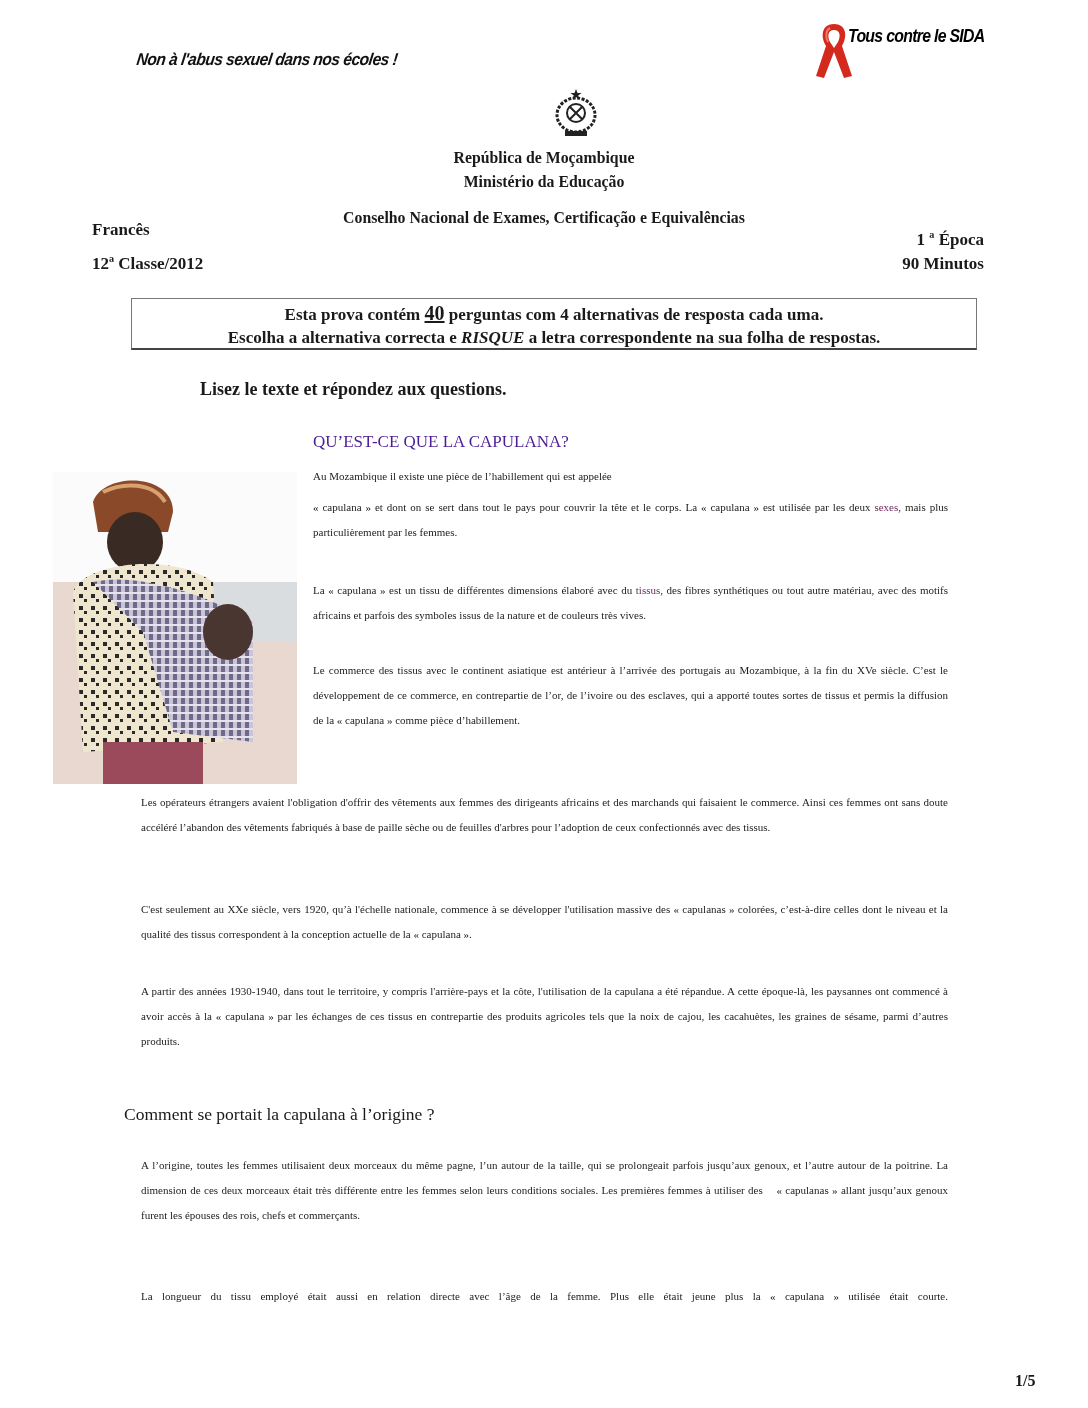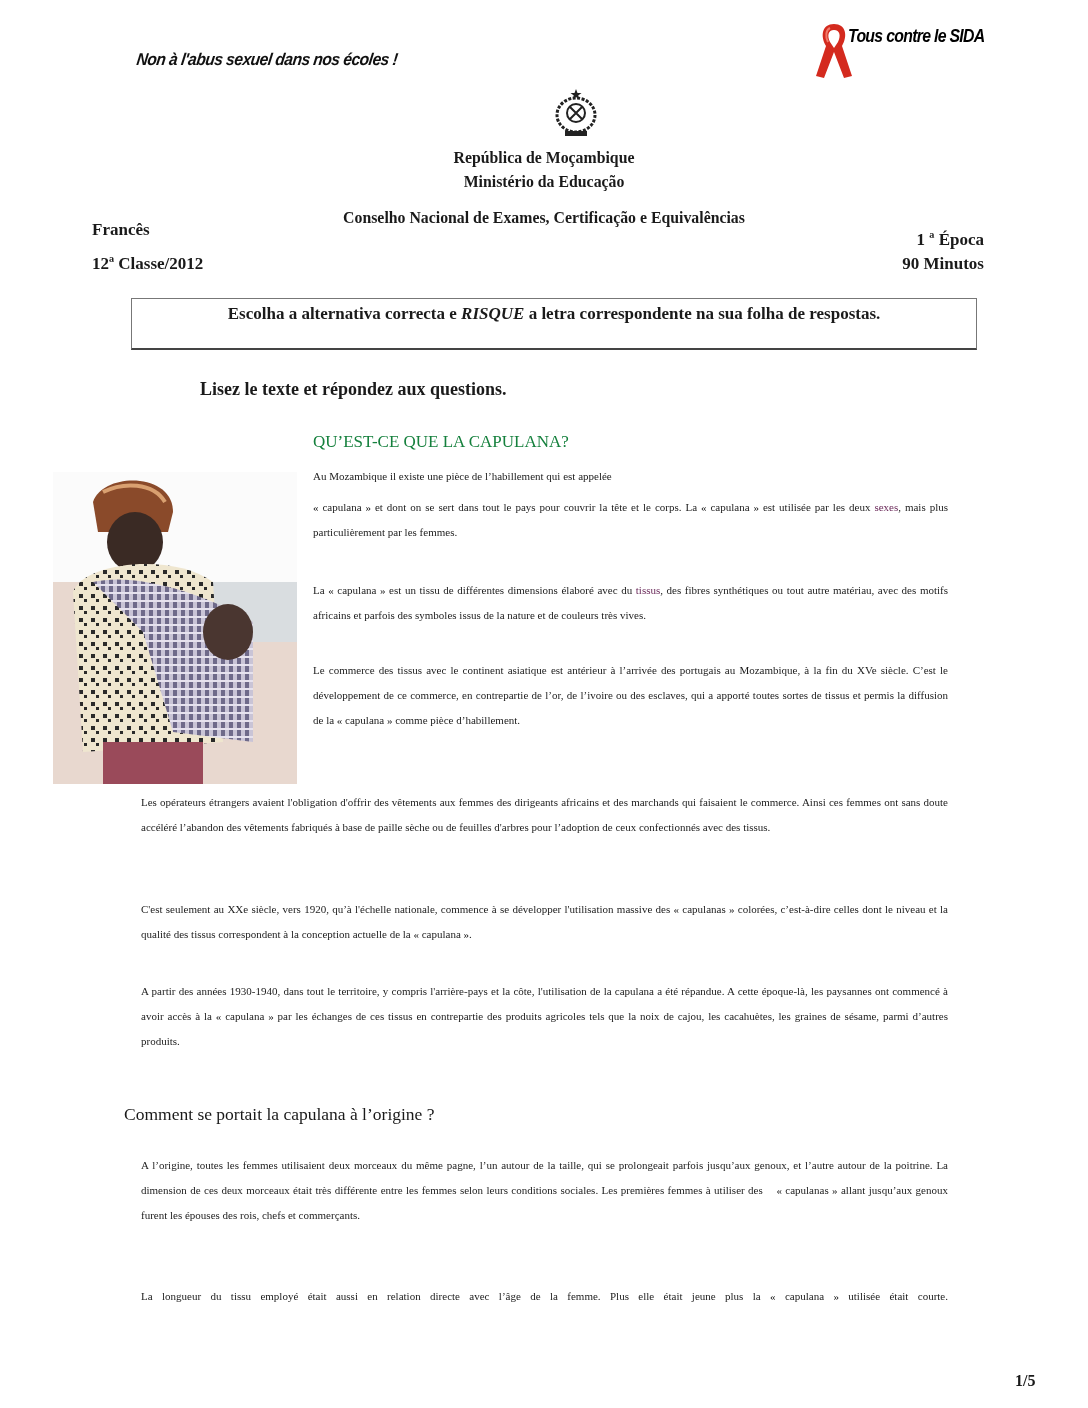--- a/index.html
+++ b/index.html
@@ -22,21 +22,21 @@
   .hdr-right { right: 104px; font-weight: bold; font-size: 17px; text-align: right; }
 
   .instr-box { left: 131px; top: 298px; width: 846px; height: 52px; border: 1px solid #777;
                border-bottom: 2px solid #444; text-align: center; font-weight: bold; font-size: 17px;
                line-height: 23px; padding-top: 3px; box-sizing: border-box; }
   .instr-box .u { text-decoration: underline; font-size: 20px; }
   .instr-box .i { font-style: italic; }
 
   .lisez { left: 200px; top: 379px; font-weight: bold; font-size: 18px; }
 
-  .article-title { left: 313px; top: 432px; color: #15803d; font-size: 17px; }
+  .article-title { left: 313px; top: 432px; color: #4c1d95; font-size: 17px; }
   .photo { left: 53px; top: 472px; width: 244px; height: 312px; overflow: hidden; }
 
   .para { position: absolute; font-size: 11px; line-height: 25px; text-align: justify; color: #1c1c1c; }
   .para.narrow { left: 313px; width: 635px; }
   .para.wide { left: 141px; width: 807px; }
   .hl { color: #6b2a5a; }
   .subhead { left: 124px; top: 1104px; font-size: 17.5px; }
   .pagenum { left: 1015px; top: 1372px; font-size: 16px; font-weight: bold; }
 </style>
 </head>
@@ -65,20 +65,23 @@
 <div class="abs center-line" style="top:148px">República de Moçambique</div>
 <div class="abs center-line" style="top:172px">Ministério da Educação</div>
 <div class="abs center-line" style="top:208px">Conselho Nacional de Exames, Certificação e Equivalências</div>
 
 <div class="abs hdr-left" style="top:220px">Francês</div>
 <div class="abs hdr-left" style="top:254px">12ª Classe/2012</div>
 <div class="abs hdr-right" style="top:230px">1 ª Época</div>
 <div class="abs hdr-right" style="top:254px">90 Minutos</div>
 
 <div class="abs instr-box">
+  <div>
+    <span>Esta prova contém </span><span class="u">40</span><span> perguntas com 4 alternativas de resposta cada uma.</span>
+  </div>
   <div>
     <span>Escolha a alternativa correcta e </span><span class="i">RISQUE</span><span> a letra correspondente na sua folha de respostas.</span>
   </div>
 </div>
 
 <div class="abs lisez">Lisez le texte et répondez aux questions.</div>
 
 <div class="abs article-title">QU’EST-CE QUE LA CAPULANA?</div>
 
 <div class="abs photo">

